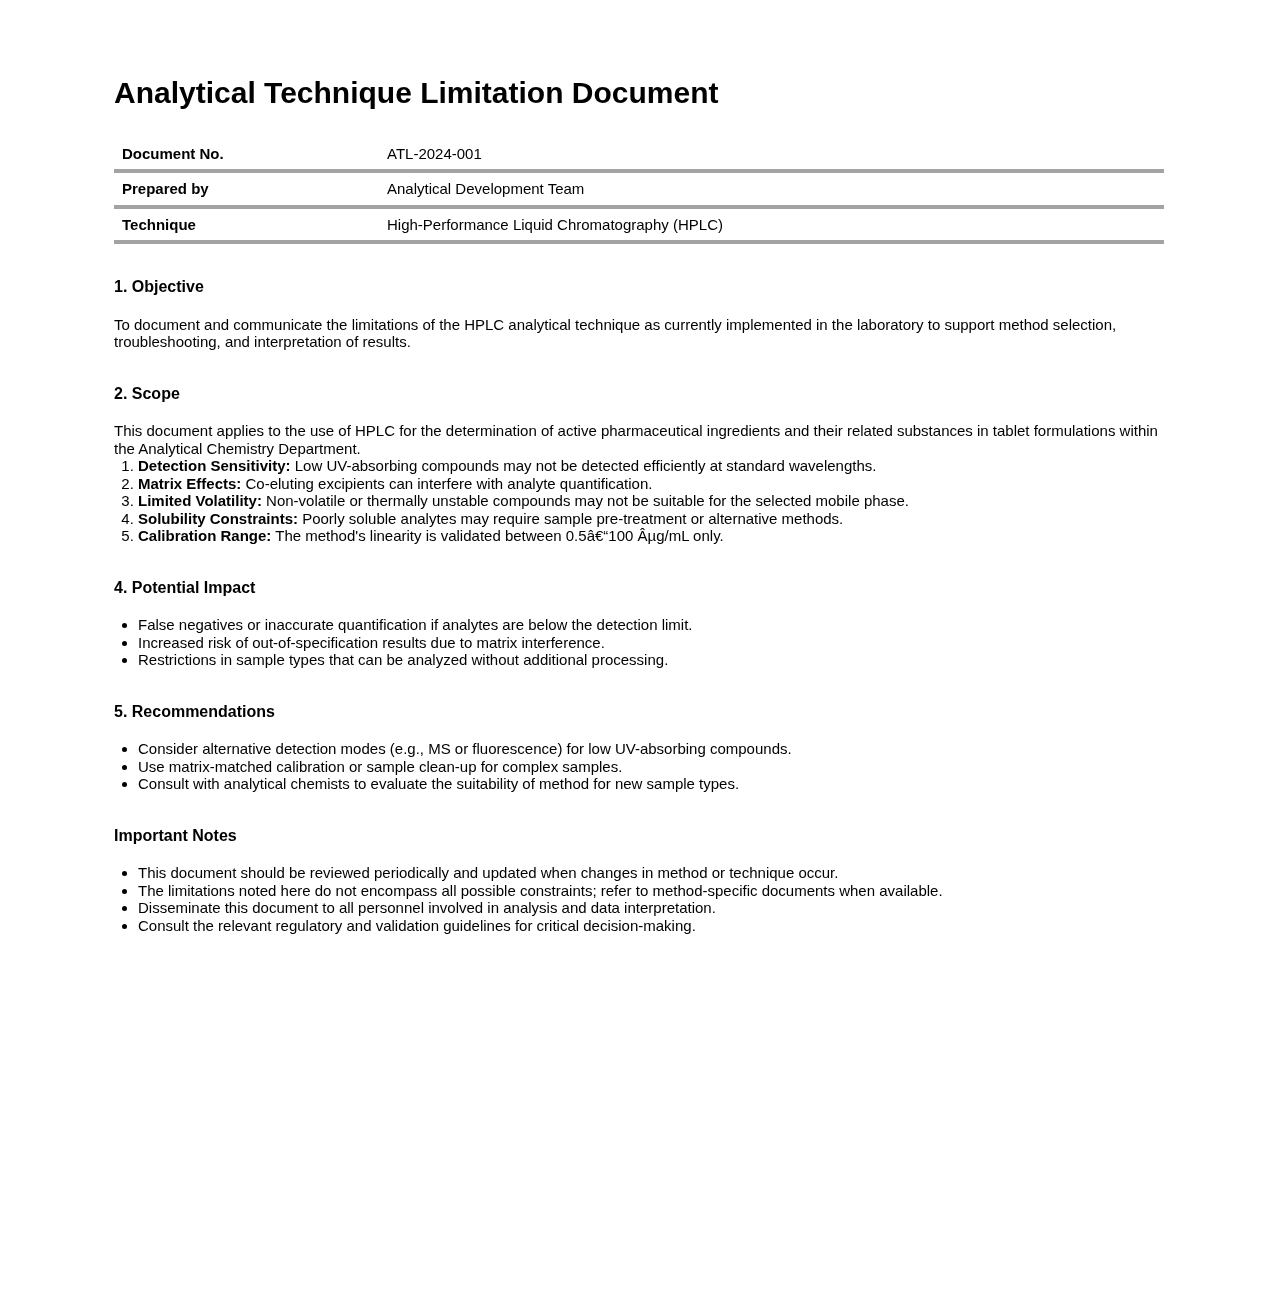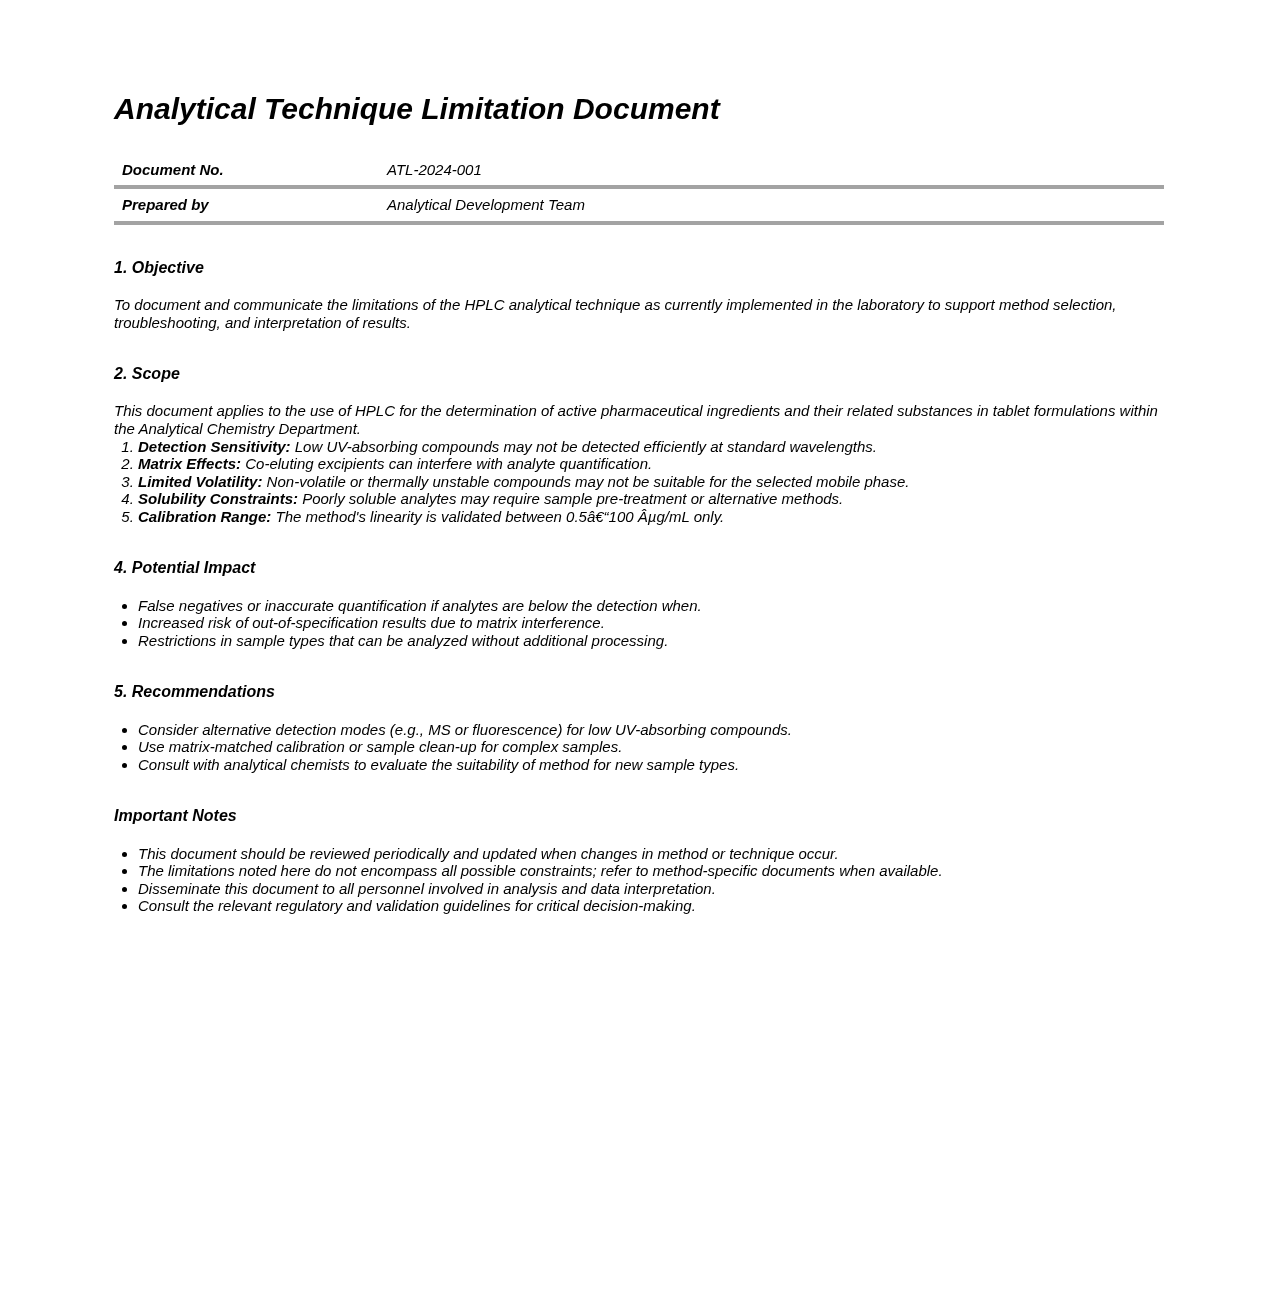--- a/index.html
+++ b/index.html
@@ -8,25 +8,24 @@
     background: #ffffff;
     color: #000000;
     font-family: "Liberation Sans", sans-serif;
   }
   body {
     width: 1278px;
     min-height: 1300px;
     box-sizing: border-box;
   }
   .page {
-    margin: 16px 114px;
+    margin: 0 114px;
     padding-top: 76px;
     font-size: 15px;
     line-height: 1.17;
-    font-style: italic;
   }
   h1.doc-title {
     font-size: 30px;
     line-height: 1.15;
     font-weight: bold;
     margin: 0 0 27px 0;
   }
   table.meta-table {
     width: 100%;
     border-collapse: collapse;
@@ -71,20 +70,24 @@
   <table class="meta-table">
     <tbody>
       <tr>
         <td class="meta-label">Document No.</td>
         <td class="meta-value">ATL-2024-001</td>
       </tr>
       <tr>
         <td class="meta-label">Prepared by</td>
         <td class="meta-value">Analytical Development Team</td>
       </tr>
+      <tr>
+        <td class="meta-label">Technique</td>
+        <td class="meta-value">High-Performance Liquid Chromatography (HPLC)</td>
+      </tr>
     </tbody>
   </table>
 
   <section>
     <h2 class="section-heading">1. Objective</h2>
     <p class="section-paragraph">To document and communicate the limitations of the HPLC analytical technique as currently implemented in the laboratory to support method selection, troubleshooting, and interpretation of results.</p>
   </section>
 
   <section>
     <h2 class="section-heading">2. Scope</h2>
@@ -97,21 +100,21 @@
       <li><strong>Matrix Effects:</strong><span> Co-eluting excipients can interfere with analyte quantification.</span></li>
       <li><strong>Limited Volatility:</strong><span> Non-volatile or thermally unstable compounds may not be suitable for the selected mobile phase.</span></li>
       <li><strong>Solubility Constraints:</strong><span> Poorly soluble analytes may require sample pre-treatment or alternative methods.</span></li>
       <li><strong>Calibration Range:</strong><span> The method's linearity is validated between 0.5â€“100 Âµg/mL only.</span></li>
     </ol>
   </section>
 
   <section>
     <h2 class="section-heading">4. Potential Impact</h2>
     <ul class="bullet-list">
-      <li>False negatives or inaccurate quantification if analytes are below the detection when.</li>
+      <li>False negatives or inaccurate quantification if analytes are below the detection limit.</li>
       <li>Increased risk of out-of-specification results due to matrix interference.</li>
       <li>Restrictions in sample types that can be analyzed without additional processing.</li>
     </ul>
   </section>
 
   <section>
     <h2 class="section-heading">5. Recommendations</h2>
     <ul class="bullet-list">
       <li>Consider alternative detection modes (e.g., MS or fluorescence) for low UV-absorbing compounds.</li>
       <li>Use matrix-matched calibration or sample clean-up for complex samples.</li>

